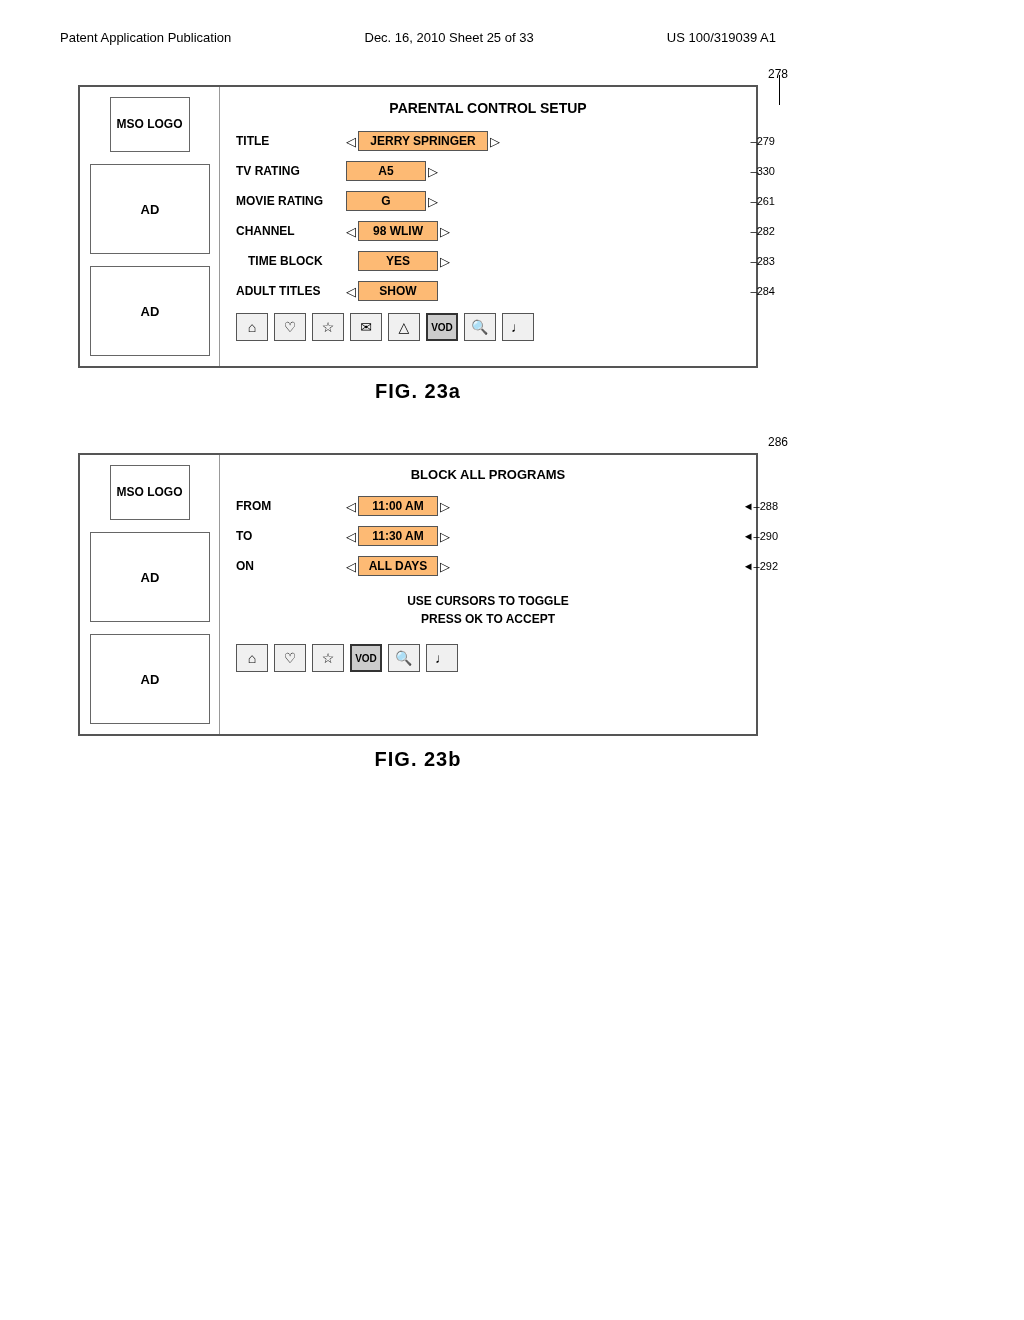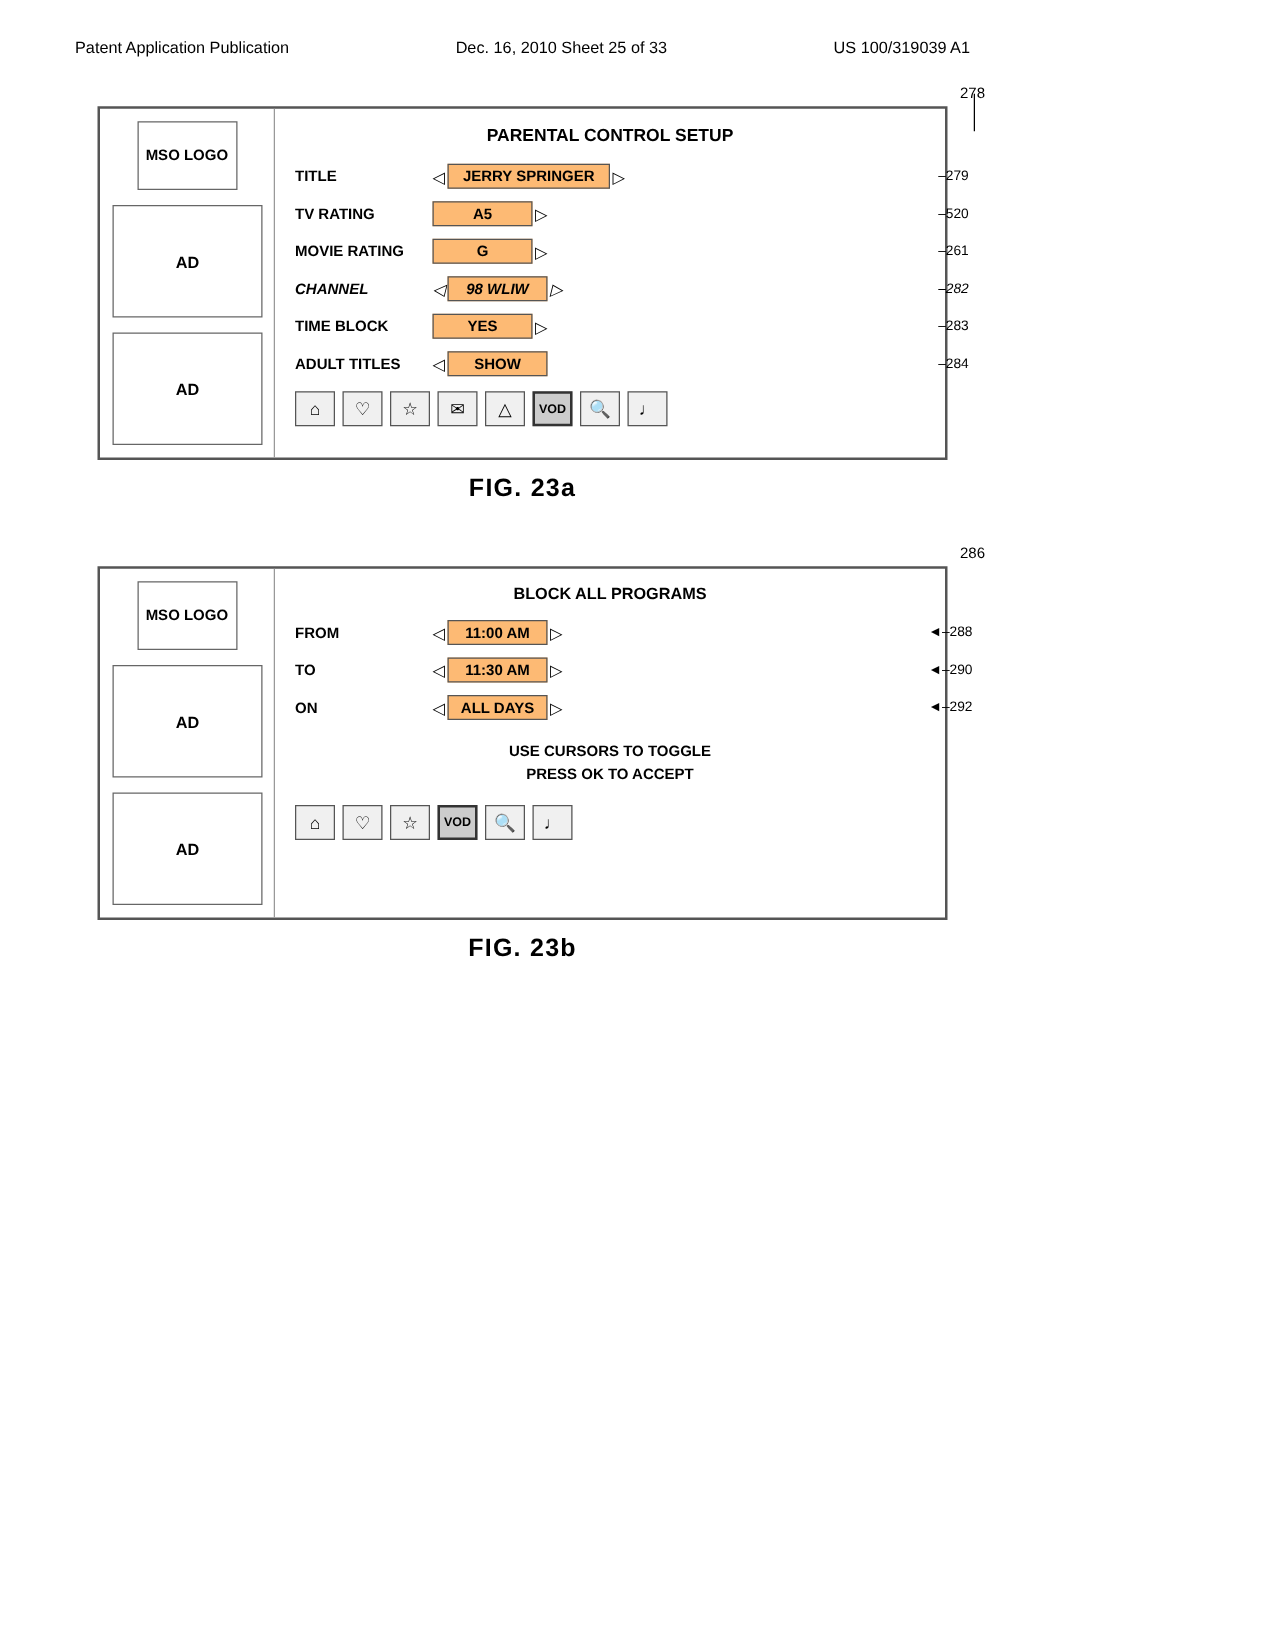--- a/index.html
+++ b/index.html
@@ -247,43 +247,43 @@
                 </div>
                 <span style="position:absolute; right:-35px; font-size:11px;">–279</span>
               </div>
 
               <div class="control-row" style="position:relative;">
                 <div class="row-label">TV RATING</div>
                 <div class="value-control">
                   <span class="value-box">A5</span>
                   <span class="arrow-right">▷</span>
                 </div>
-                <span style="position:absolute; right:-35px; font-size:11px;">–520</span>
+                <span style="position:absolute; right:-35px; font-size:11px;">–330</span>
               </div>
 
               <div class="control-row" style="position:relative;">
                 <div class="row-label">MOVIE RATING</div>
                 <div class="value-control">
                   <span class="value-box">G</span>
                   <span class="arrow-right">▷</span>
                 </div>
                 <span style="position:absolute; right:-35px; font-size:11px;">–261</span>
               </div>
 
-              <div class="control-row" style="position:relative;font-style:italic;">
+              <div class="control-row" style="position:relative;">
                 <div class="row-label">CHANNEL</div>
                 <div class="value-control">
                   <span class="arrow-left">◁</span>
                   <span class="value-box">98 WLIW</span>
                   <span class="arrow-right">▷</span>
                 </div>
                 <span style="position:absolute; right:-35px; font-size:11px;">–282</span>
               </div>
 
-              <div class="control-row" style="position:relative;">
+              <div class="control-row" style="position:relative;margin-left:12px;">
                 <div class="row-label">TIME BLOCK</div>
                 <div class="value-control">
                   <span class="value-box">YES</span>
                   <span class="arrow-right">▷</span>
                 </div>
                 <span style="position:absolute; right:-35px; font-size:11px;">–283</span>
               </div>
 
               <div class="control-row" style="position:relative;">
                 <div class="row-label">ADULT TITLES</div>

